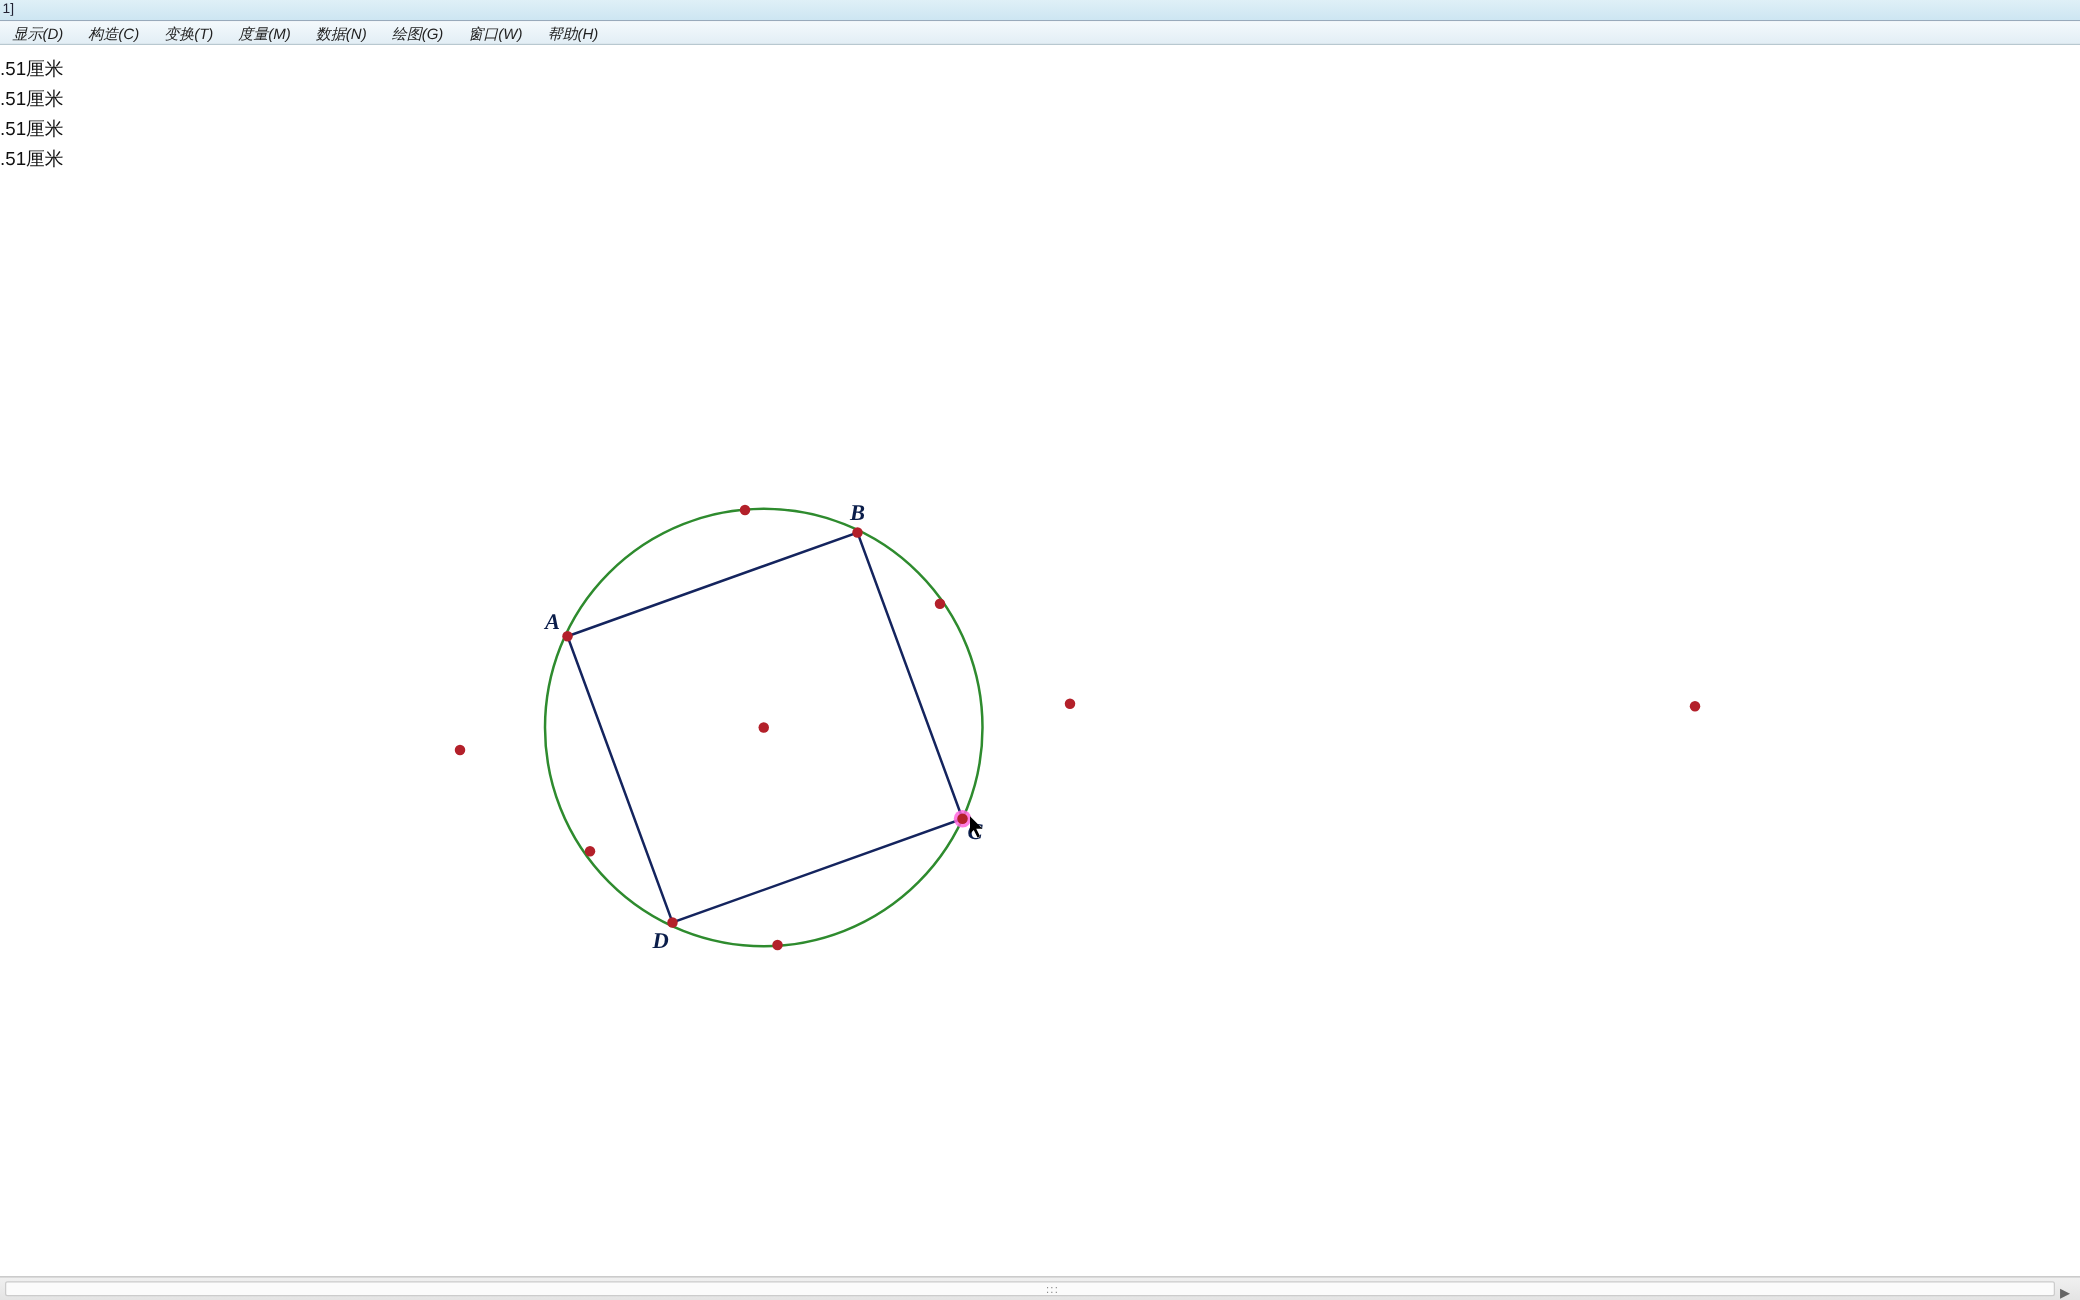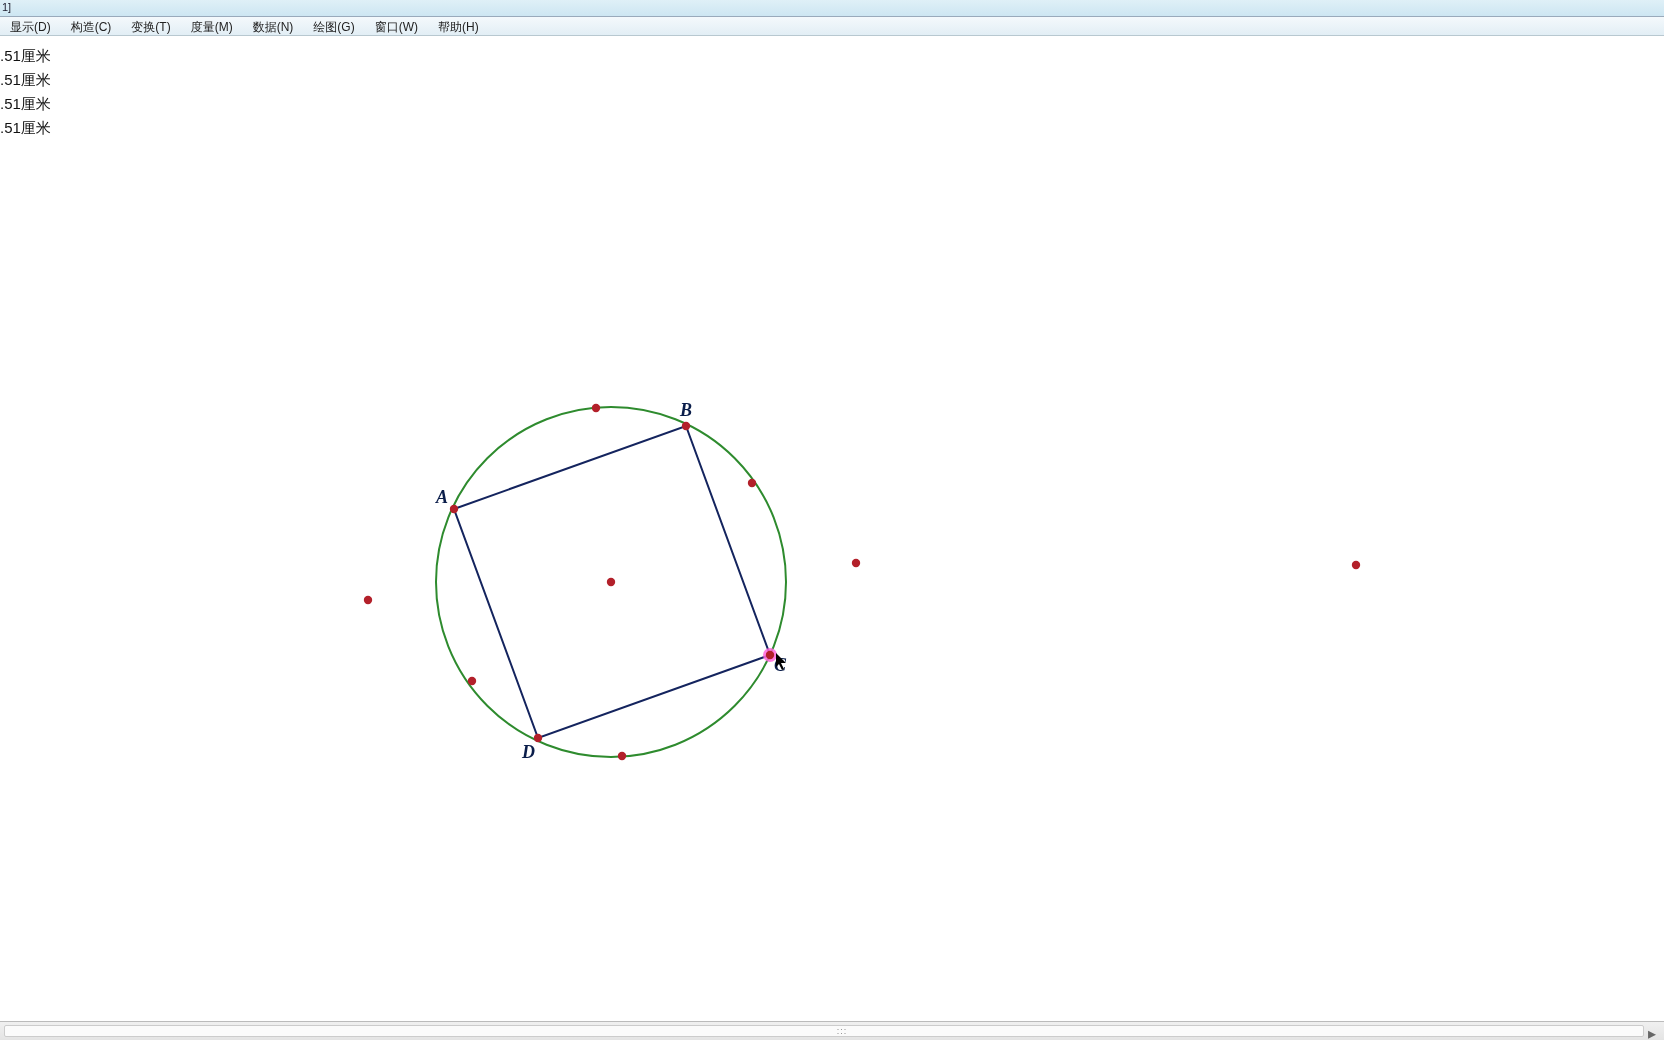--- a/index.html
+++ b/index.html
@@ -1,19 +1,19 @@
 <!DOCTYPE html>
 <html><head>
 <meta charset="utf-8">
 <style>
   * { margin: 0; padding: 0; box-sizing: border-box; }
   html, body { width: 1664px; height: 1040px; font-family: "Microsoft YaHei", Arial, sans-serif; overflow: hidden; background: #fff; }
   .titlebar { height: 17px; background: linear-gradient(#dff0f7, #cde6f2); border-bottom: 1px solid #9ab; font-size: 11px; color: #223; padding-left: 2px; line-height: 15px; }
   .menubar { height: 19px; background: linear-gradient(#f4f9fc, #e2eef5); border-bottom: 1px solid #b8c8d0; display: flex; font-size: 12px; color: #222; }
-  .menubar .item { padding: 2px 10px 15px 10px; line-height: 16px; cursor: default; }
+  .menubar .item { padding: 2px 10px 15px 10px; line-height: 16px; cursor: default; font-style: italic; }
   .canvas-wrap { position: relative; width: 1664px; height: 985px; background: #fff; }
   .measure-list { position: absolute; left: 0; top: 8px; font-size: 15px; color: #111; }
   .measure-list div { line-height: 24px; }
   svg.geom { position: absolute; left: 0; top: 0; }
   .pt { fill: #b3202a; }
   .lbl { font-family: "Times New Roman", serif; font-style: italic; font-weight: bold; font-size: 18px; fill: #0a1d4a; }
   .footer { position: absolute; left: 0; bottom: 0; width: 1664px; height: 19px; background: linear-gradient(#f0f0f0, #e4e4e4); border-top: 1px solid #bbb; }
   .footer .track { position: absolute; left: 4px; right: 20px; top: 3px; height: 12px; background: #fbfbfb; border: 1px solid #ccc; border-radius: 2px; }
   .footer .grip { position: absolute; left: 50%; top: 4px; width: 20px; height: 10px; color: #888; font-size: 9px; letter-spacing: 1px; text-align: center; }
   .footer .rarrow { position: absolute; right: 4px; top: 2px; width: 12px; height: 14px; color: #666; }

